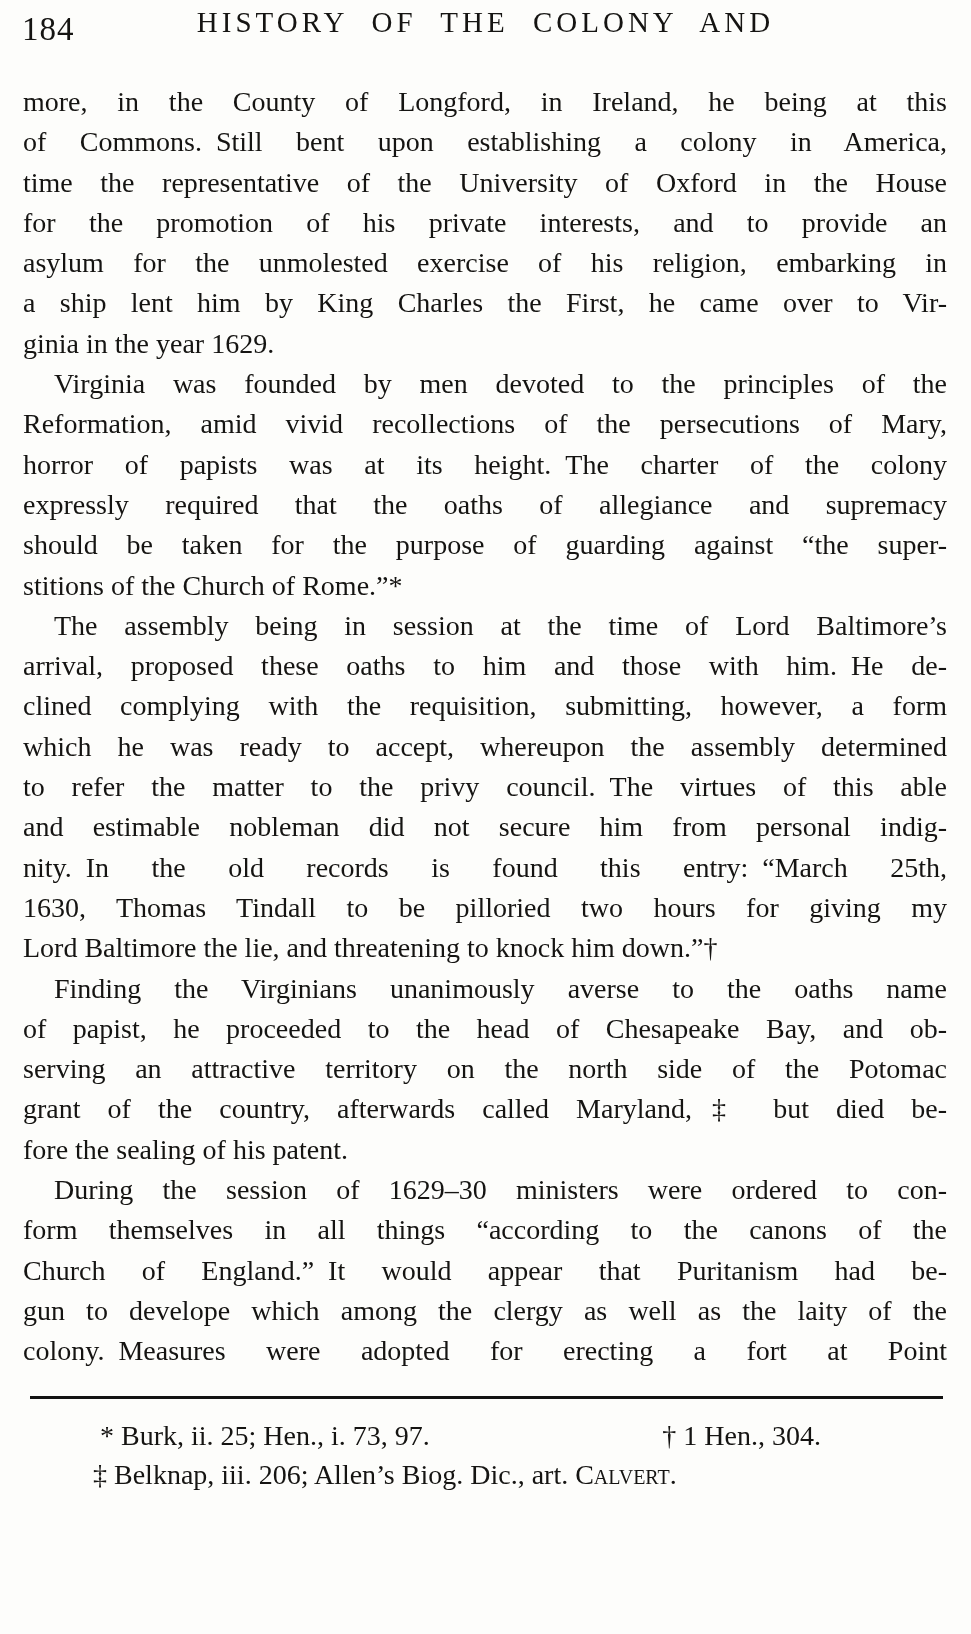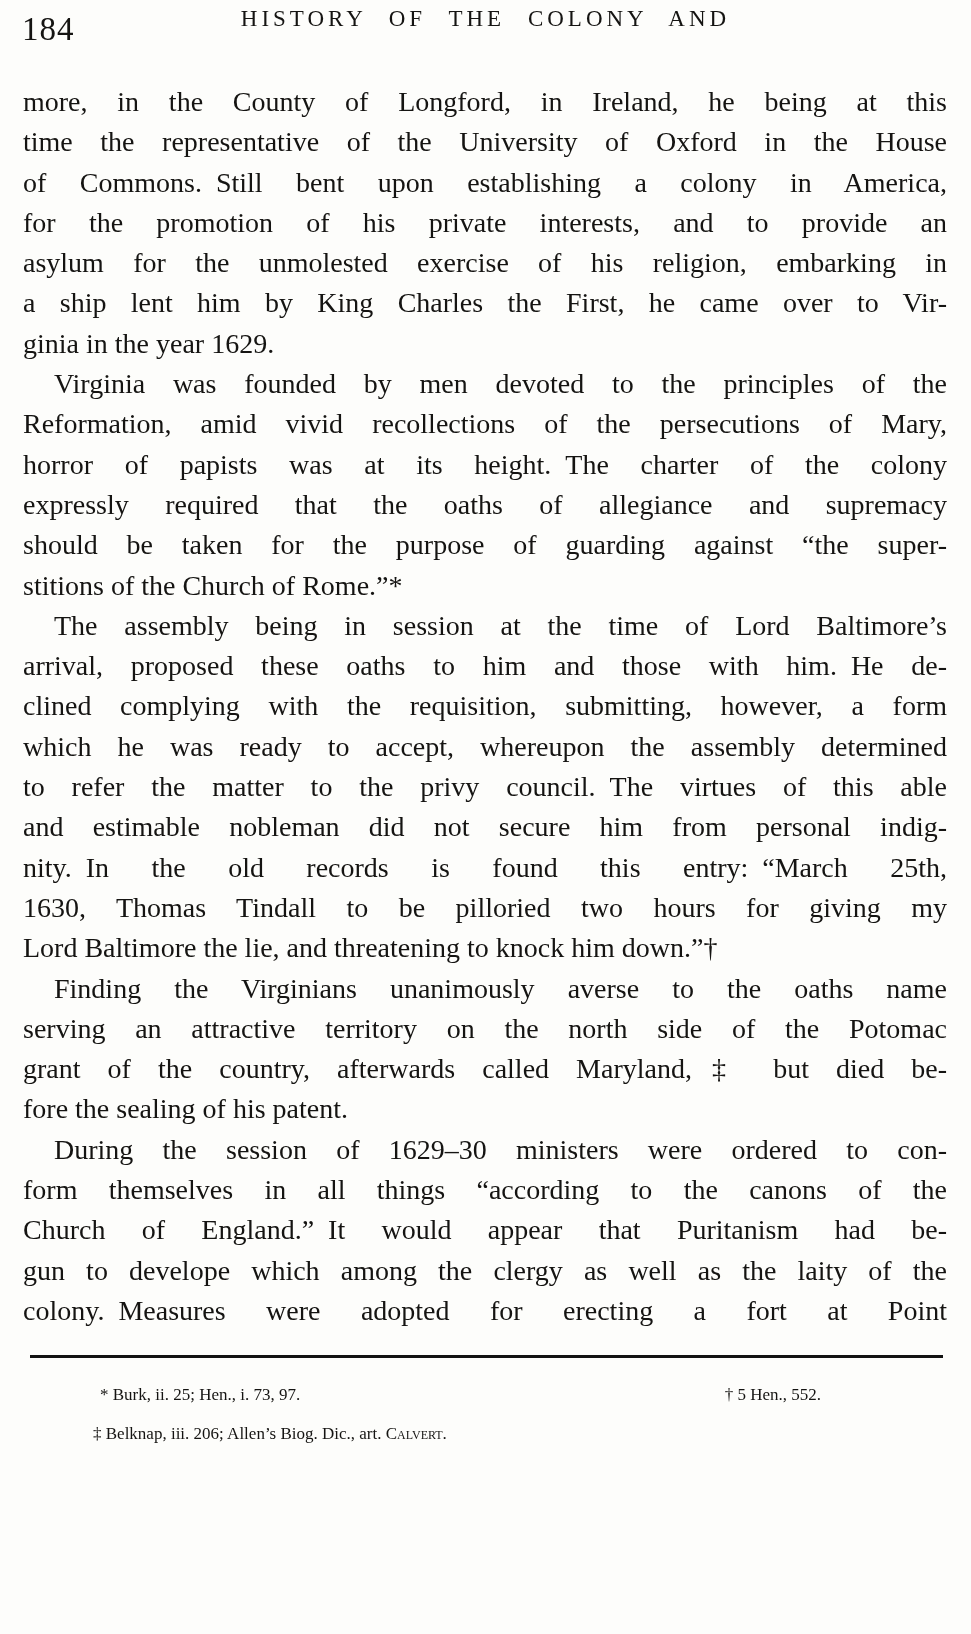--- a/index.html
+++ b/index.html
@@ -27,21 +27,21 @@
   }
   .page-num {
     position: absolute;
     left: 22px;
     top: 11px;
     font-size: 33px;
     letter-spacing: 1px;
   }
   .running-title {
     text-align: center;
-    font-size: 23px;
+    font-size: 29px;
     letter-spacing: 4px;
     word-spacing: 13px;
     padding-top: 6px;
     font-weight: normal;
   }
   .body-text {
     margin: 24px 24px 17px 23px;
     font-size: 28px;
     line-height: 40.3px;
   }
@@ -54,21 +54,21 @@
   .line.just {
     text-align: justify;
     text-align-last: justify;
   }
   .rule {
     margin: 24px 28px 0 30px;
     border-top: 3px solid #121212;
   }
   .footnotes {
     margin: 17px 30px 0 30px;
-    font-size: 17px;
+    font-size: 28px;
     line-height: 39px;
   }
   .fn-row1 {
     display: flex;
     justify-content: space-between;
     padding-left: 70px;
     padding-right: 120px;
   }
   .fn-row2 {
     padding-left: 63px;
@@ -81,22 +81,22 @@
 <div class="page">
 
   <div class="header">
     <span class="page-num">184</span>
     <div class="running-title">HISTORY OF THE COLONY AND</div>
   </div>
 
   <div class="body-text">
       <div class="para">
         <div class="line just">more, in the County of Longford, in Ireland, he being at this</div>
+        <div class="line just">of Commons. Still bent upon establishing a colony in America,</div>
         <div class="line just">time the representative of the University of Oxford in the House</div>
-        <div class="line just">of Commons. Still bent upon establishing a colony in America,</div>
         <div class="line just">for the promotion of his private interests, and to provide an</div>
         <div class="line just">asylum for the unmolested exercise of his religion, embarking in</div>
         <div class="line just">a ship lent him by King Charles the First, he came over to Vir-</div>
         <div class="line">ginia in the year 1629.</div>
       </div>
       <div class="para indent">
         <div class="line just">Virginia was founded by men devoted to the principles of the</div>
         <div class="line just">Reformation, amid vivid recollections of the persecutions of Mary,</div>
         <div class="line just">horror of papists was at its height. The charter of the colony</div>
         <div class="line just">expressly required that the oaths of allegiance and supremacy</div>
@@ -109,38 +109,39 @@
         <div class="line just">clined complying with the requisition, submitting, however, a form</div>
         <div class="line just">which he was ready to accept, whereupon the assembly determined</div>
         <div class="line just">to refer the matter to the privy council. The virtues of this able</div>
         <div class="line just">and estimable nobleman did not secure him from personal indig-</div>
         <div class="line just">nity. In the old records is found this entry: “March 25th,</div>
         <div class="line just">1630, Thomas Tindall to be pilloried two hours for giving my</div>
         <div class="line">Lord Baltimore the lie, and threatening to knock him down.”†</div>
       </div>
       <div class="para indent">
         <div class="line just">Finding the Virginians unanimously averse to the oaths name</div>
+        <div class="line just">of papist, he proceeded to the head of Chesapeake Bay, and ob-</div>
         <div class="line just">serving an attractive territory on the north side of the Potomac</div>
         <div class="line just">grant of the country, afterwards called Maryland,‡ but died be-</div>
         <div class="line">fore the sealing of his patent.</div>
       </div>
       <div class="para indent">
         <div class="line just">During the session of 1629–30 ministers were ordered to con-</div>
         <div class="line just">form themselves in all things “according to the canons of the</div>
         <div class="line just">Church of England.” It would appear that Puritanism had be-</div>
         <div class="line just">gun to develope which among the clergy as well as the laity of the</div>
         <div class="line just">colony. Measures were adopted for erecting a fort at Point</div>
       </div>
     </div>
 
   <div class="rule"></div>
 
   <div class="footnotes">
     <div class="fn-row1">
       <span>* Burk, ii. 25; Hen., i. 73, 97.</span>
-      <span>† 5 Hen., 552.</span>
+      <span>† 1 Hen., 304.</span>
     </div>
     <div class="fn-row2">
       <span>‡ Belknap, iii. 206; Allen’s Biog. Dic., art. </span><span class="sc">Calvert.</span>
     </div>
   </div>
 
 </div>
 
 </body></html>

